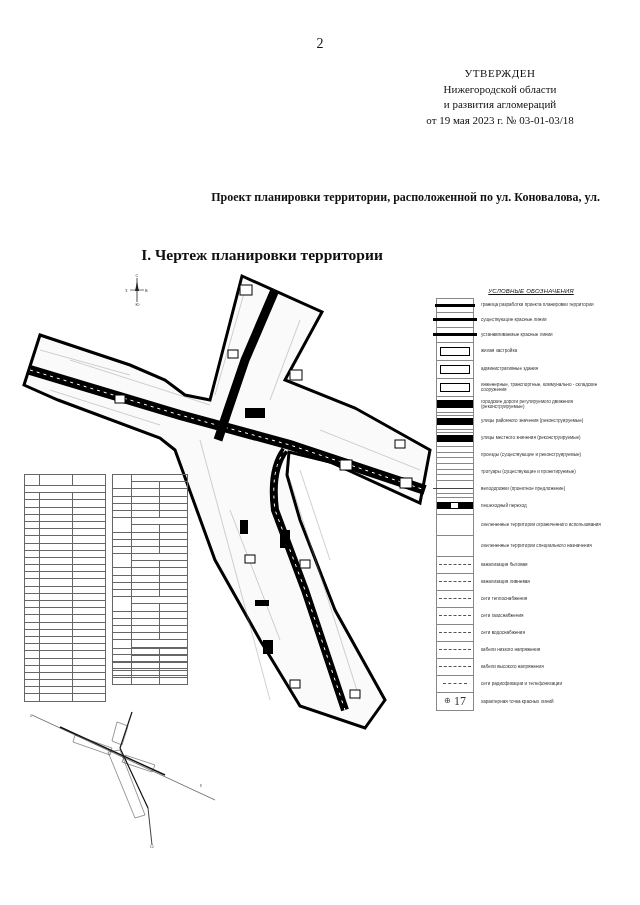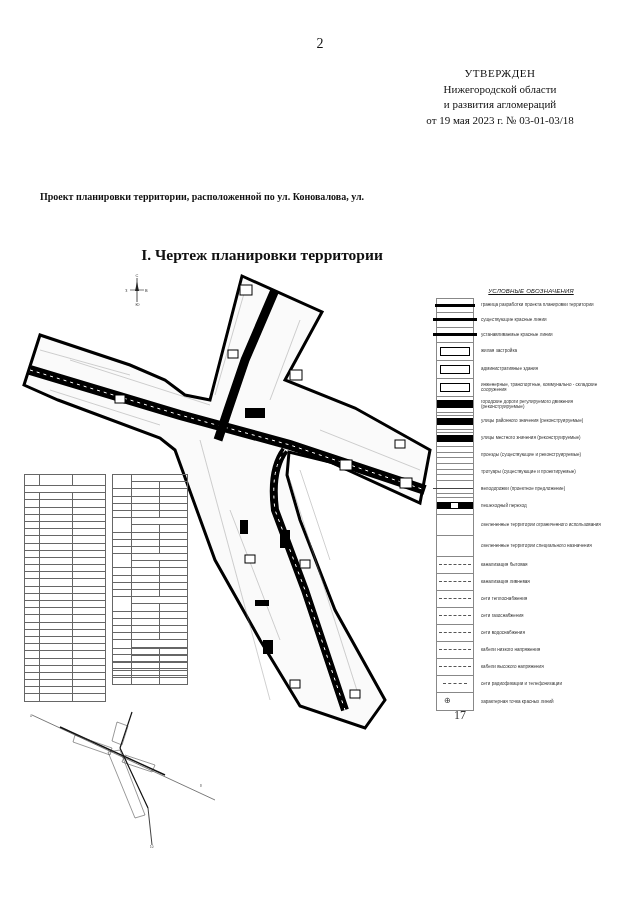--- a/index.html
+++ b/index.html
@@ -2,22 +2,22 @@
 <html><head>
 <meta charset="utf-8">
 <style>
   html, body { margin: 0; padding: 0; background: #ffffff; }
   body { width: 640px; height: 905px; position: relative; overflow: hidden;
          font-family: "Liberation Serif", serif; color: #111; }
   .page-num { position: absolute; top: 36px; left: 0; width: 640px; text-align: center; font-size: 14px; }
   .approval { position: absolute; top: 66px; left: 380px; width: 240px; text-align: center;
               font-size: 11px; line-height: 15.5px; }
   .approval .stamp { letter-spacing: 0.5px; }
-  .title { position: absolute; top: 183px; left: 40px; width: 560px; text-align: left;
-           font-weight: bold; font-size: 10px; line-height: 28px; }
+  .title { position: absolute; top: 183px; left: 40px; width: 560px; text-align: right;
+           font-weight: bold; font-size: 12px; line-height: 28px; }
   .subtitle { position: absolute; top: 246px; left: 0; width: 524px; text-align: center;
               font-weight: bold; font-size: 15.5px; }
   .map { position: absolute; left: 0; top: 270px; }
   .legend { position: absolute; left: 436px; top: 288px; width: 180px; font-family: "Liberation Sans", sans-serif; }
   .legend-title { font-size: 6px; font-style: italic; text-decoration: underline; text-align: center; margin-left: 10px; margin-bottom: 4px; letter-spacing: 0.2px; }
   .legend-row { display: flex; align-items: center; }
   .legend-swatch { width: 36px; flex: 0 0 36px; border-left: 1px solid #888; border-right: 1px solid #888;
                    border-top: 1px solid #888; position: relative; }
   .legend-label { font-size: 4.6px; line-height: 5.5px; margin-left: 7px; color: #333; white-space: nowrap; }
   .tbl { position: absolute; font-family: "Liberation Sans", sans-serif; font-size: 3px; border-collapse: collapse; }
@@ -574,17 +574,17 @@
     </div>
   <div class="legend-row">
     <div class="legend-swatch" style="height:16px">
         <div style="position:absolute;left:6px;right:6px;top:7px;border-top:1px dashed #555"></div>
       </div>
     <div class="legend-label">сети радиофикации и телефонизации</div>
     </div>
   <div class="legend-row">
     <div class="legend-swatch" style="height:17px;border-bottom:1px solid #888">
       <span style="position:absolute;left:7px;top:4px;font-size:8px;line-height:8px;color:#333">⊕</span>
-      <span style="position:absolute;left:17px;top:15px;font-family:'Liberation Serif',serif;font-size:12px;color:#333">17</span>
+      <span style="position:absolute;left:17px;top:1px;font-family:'Liberation Serif',serif;font-size:12px;color:#333">17</span>
     </div>
     <div class="legend-label">характерная точка красных линий</div>
     </div>
 </div>
 
 </body></html>

